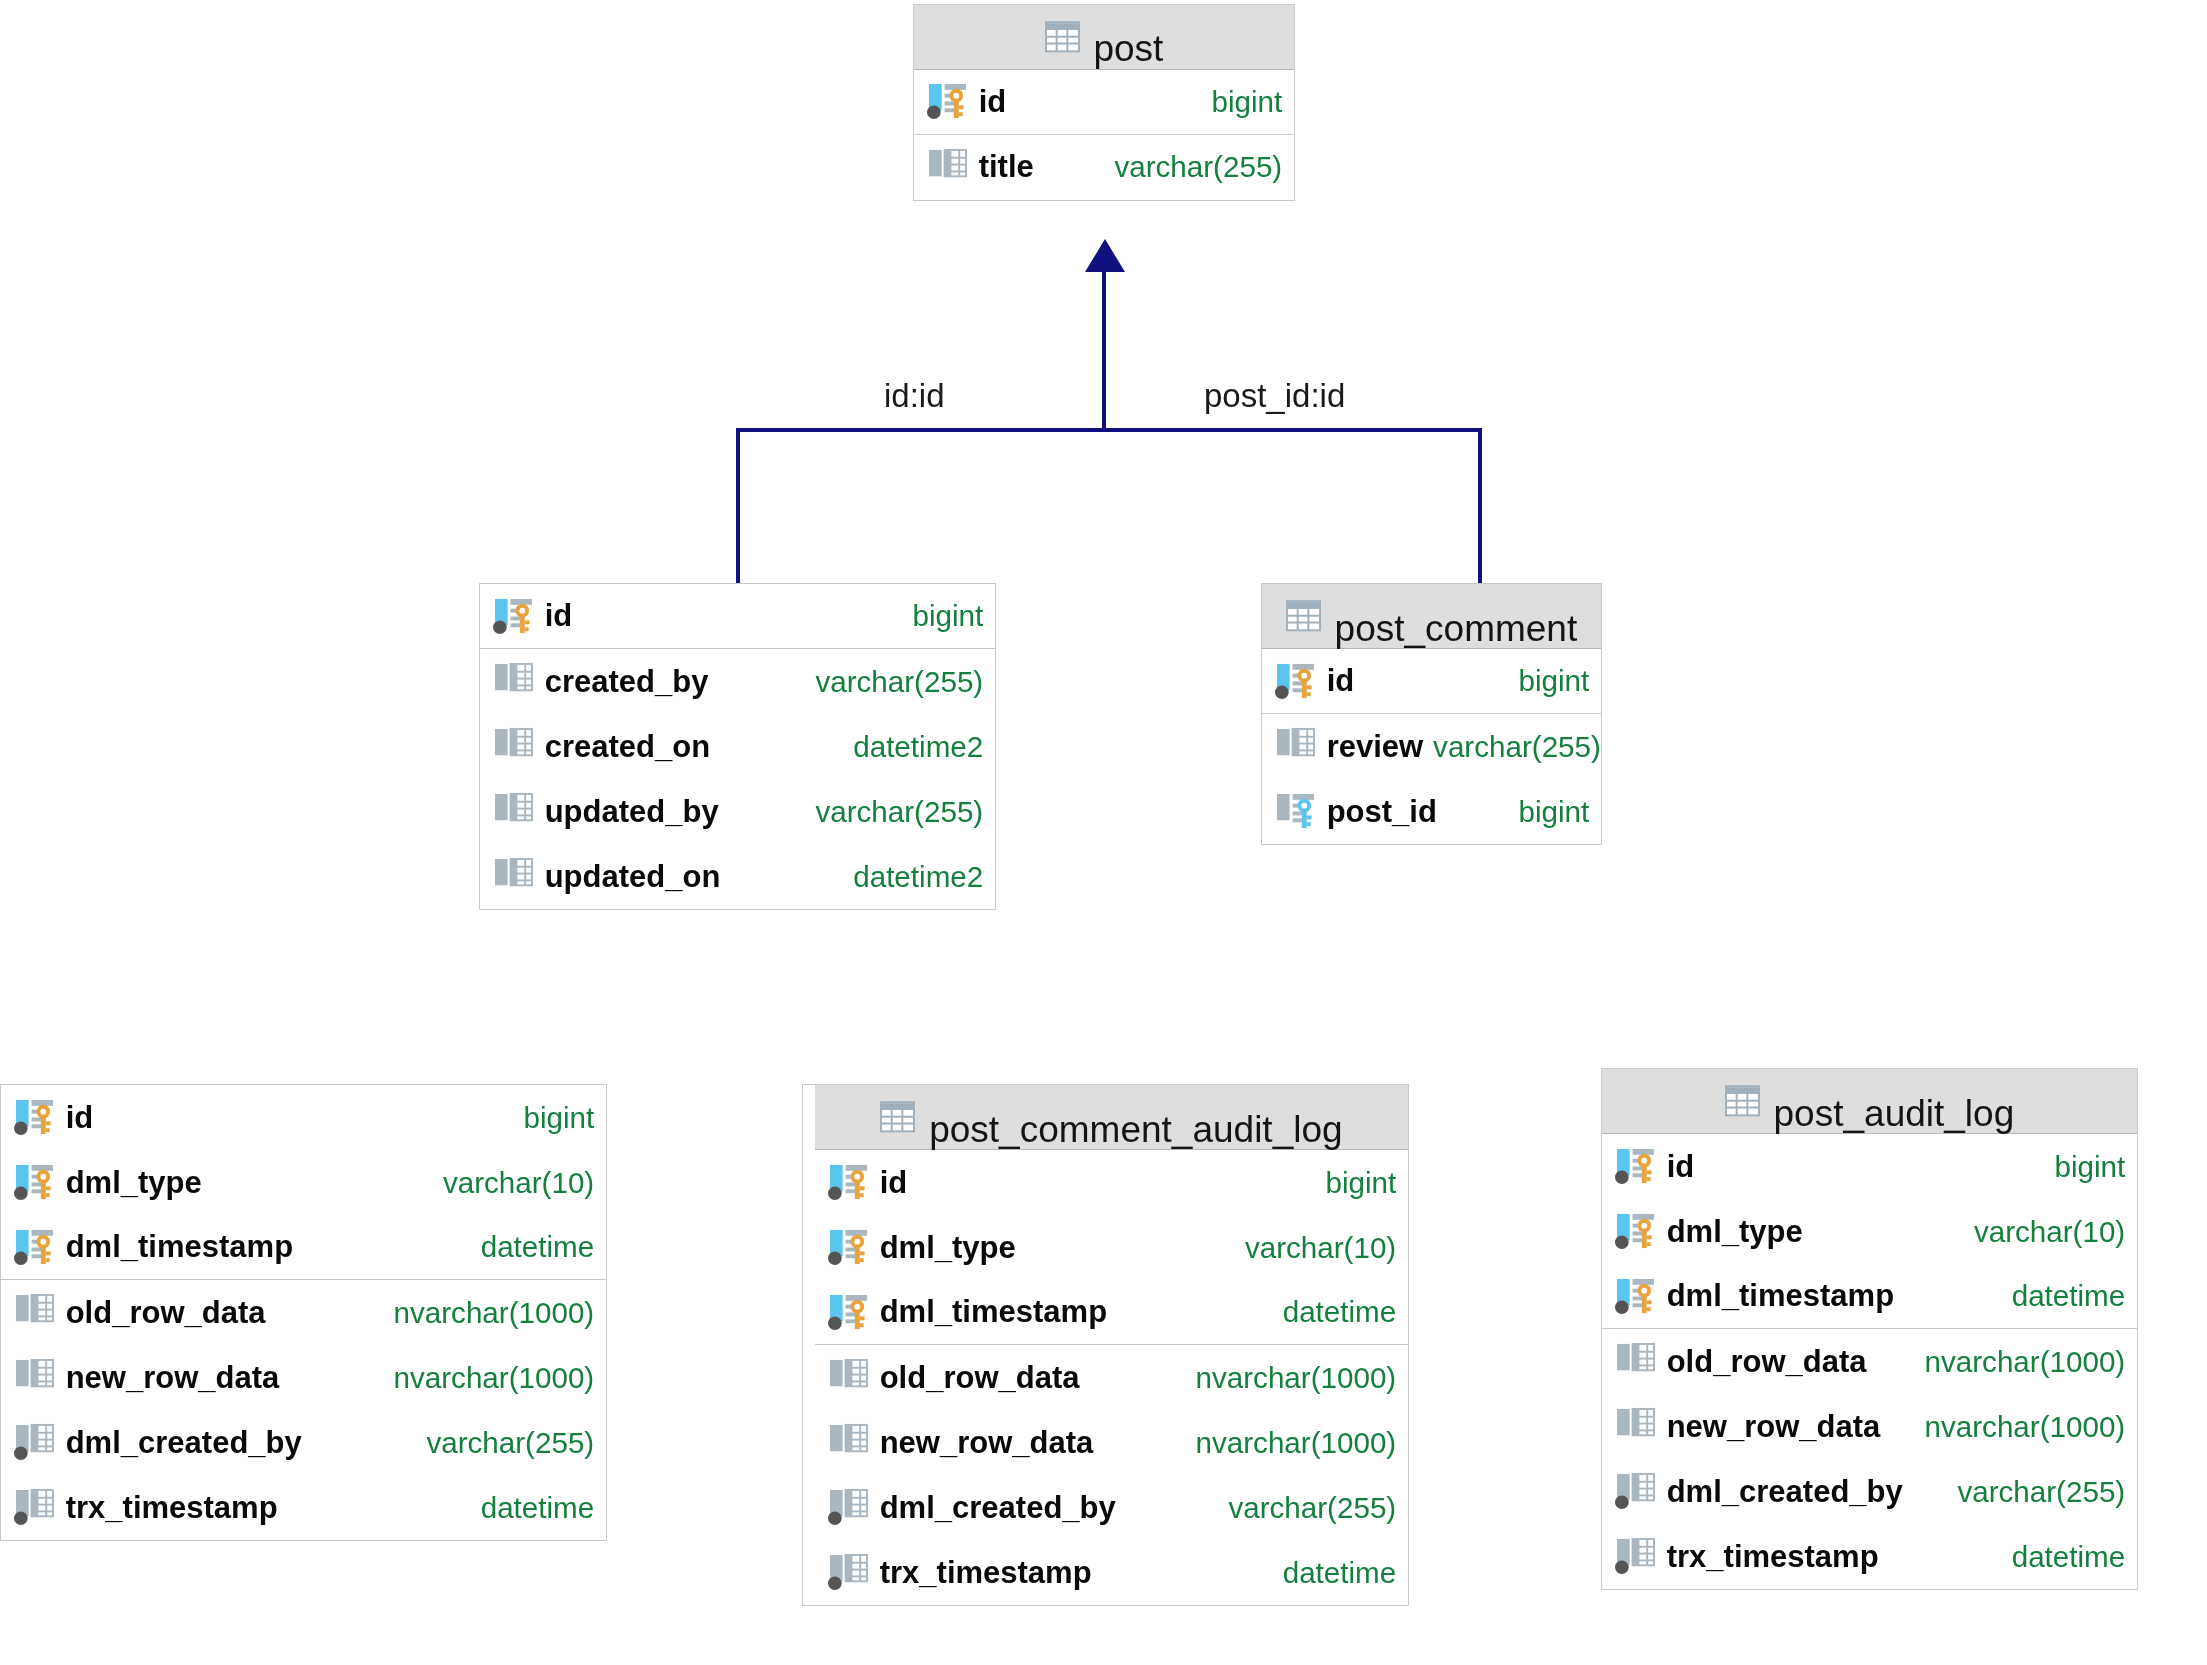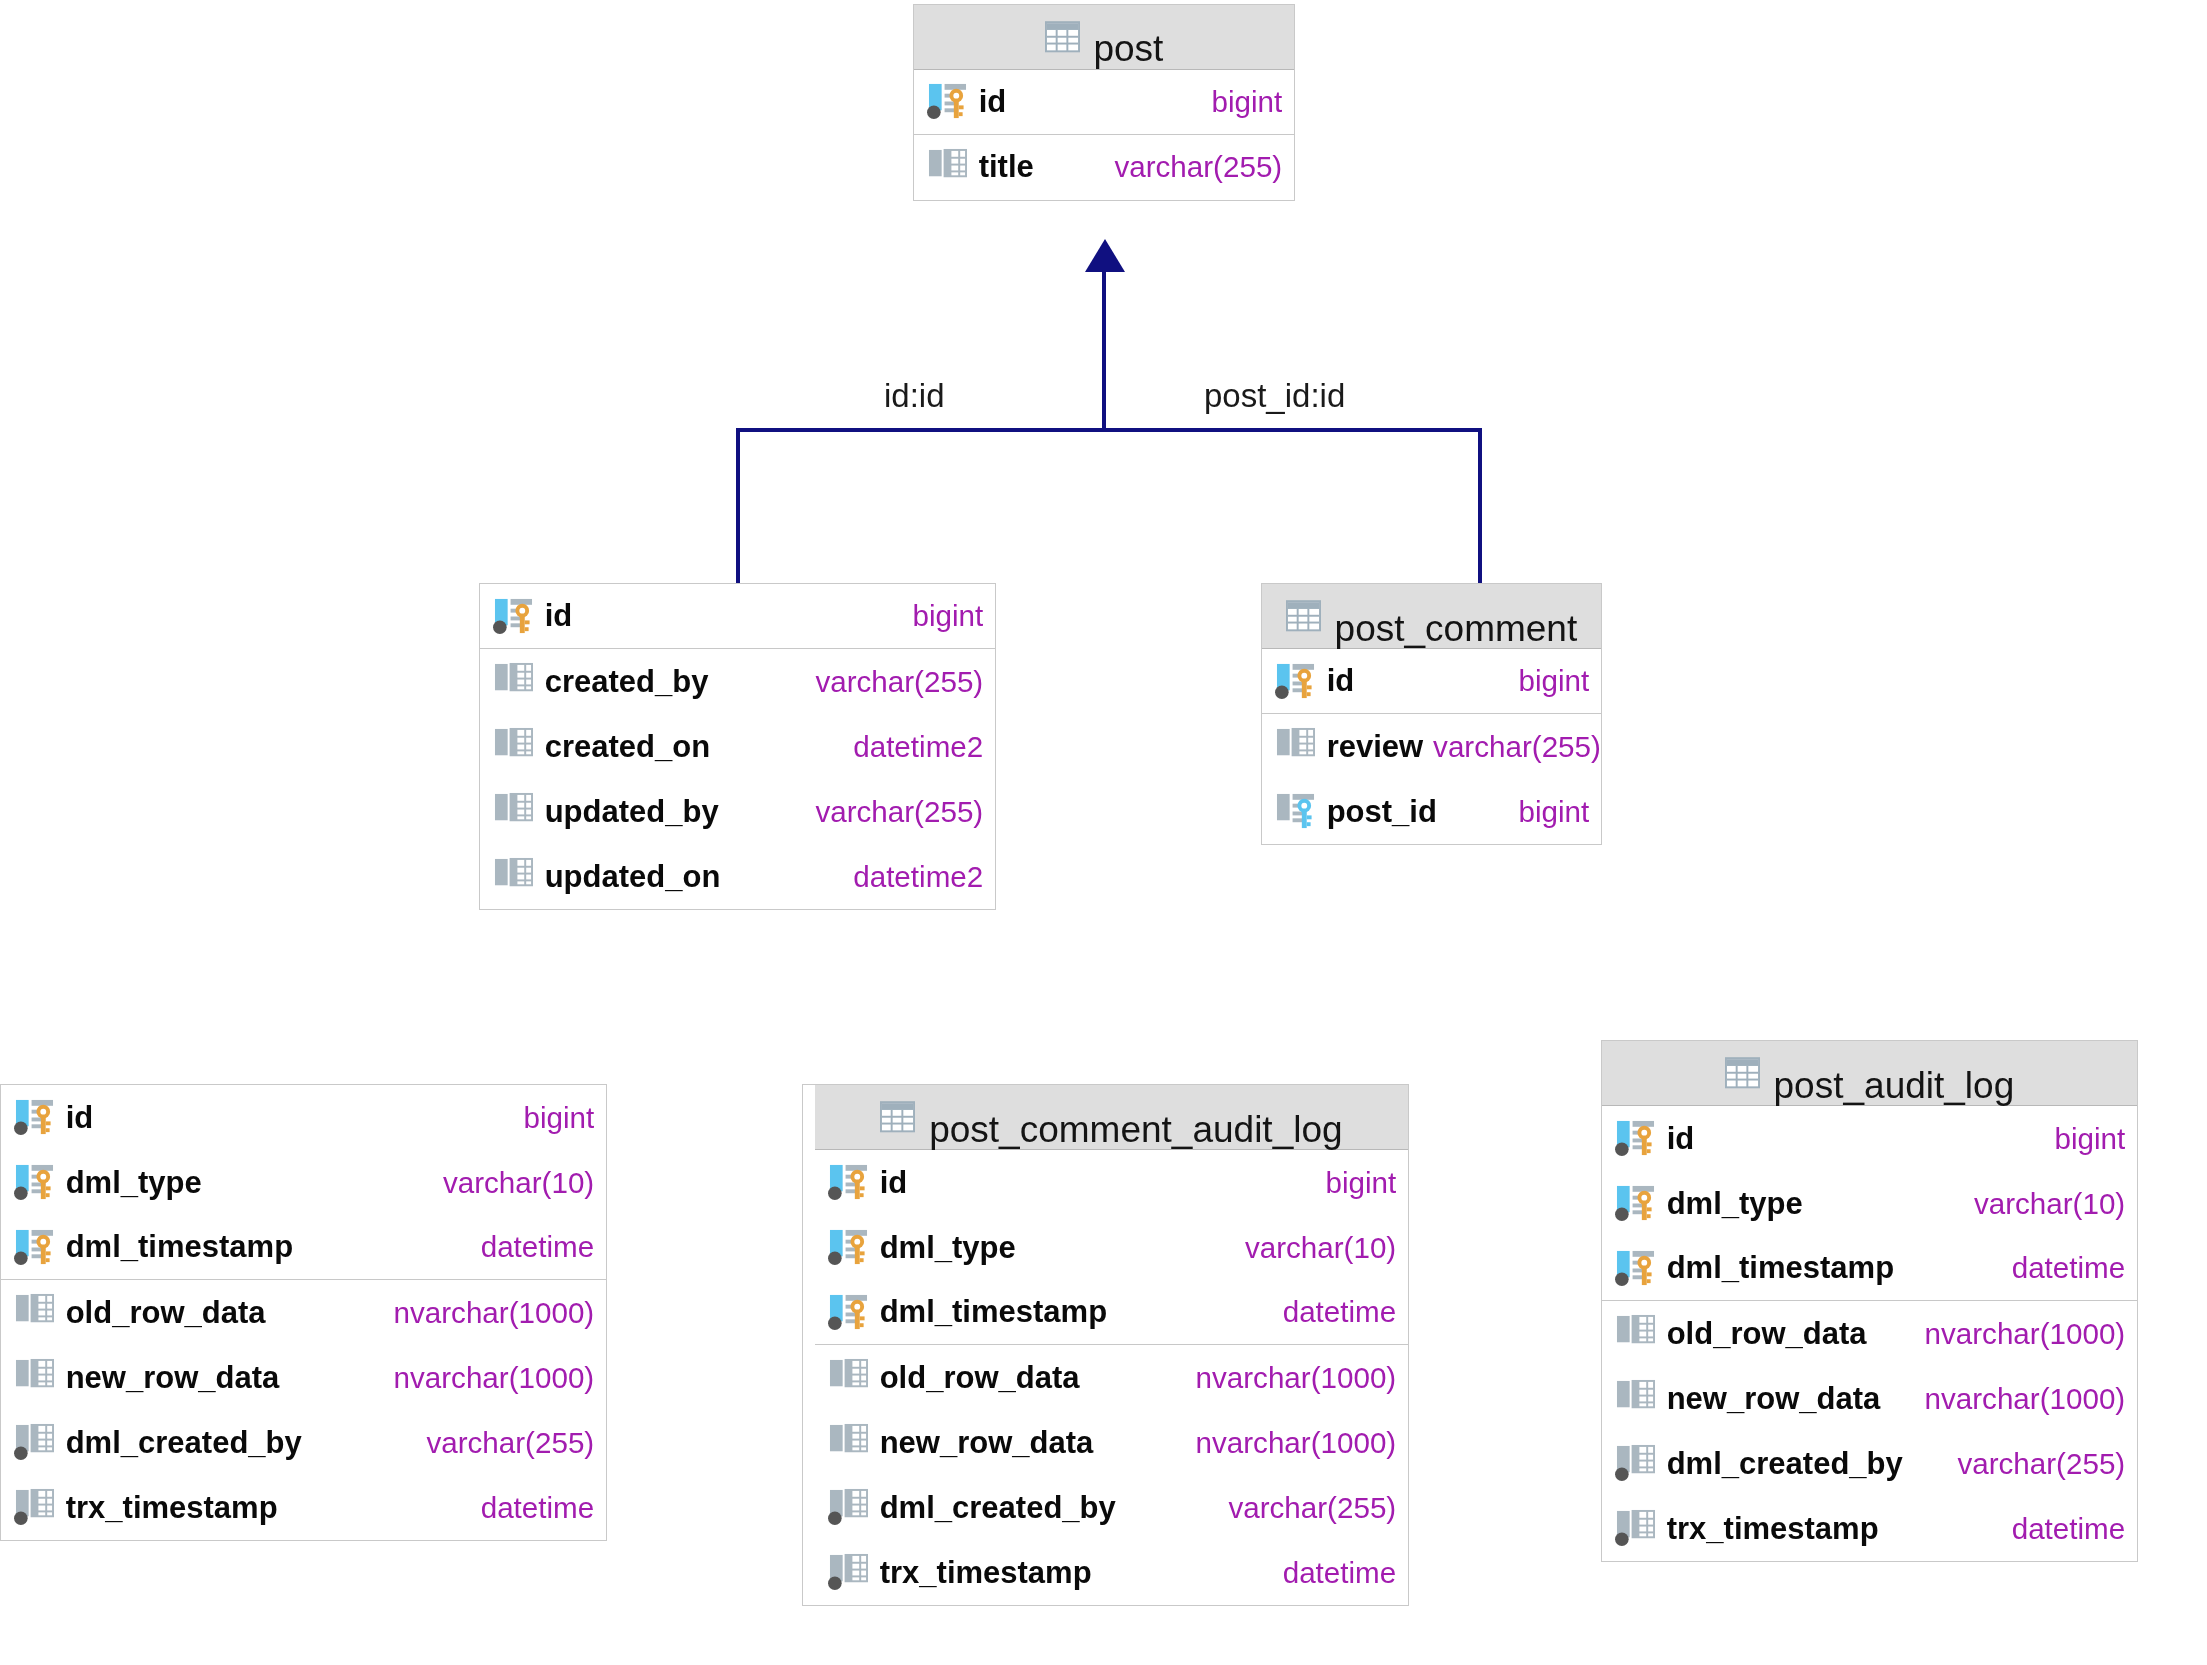--- a/index.html
+++ b/index.html
@@ -44,21 +44,21 @@
   }
   .col-row.sep-after { border-bottom: 1px solid #c8c8c8; }
   .col-name {
     font-size: 31px;
     font-weight: bold;
     color: #0a0a0a;
     white-space: nowrap;
   }
   .col-type {
     font-size: 29.6px;
-    color: #a21caf;
+    color: #15803d;
     white-space: nowrap;
     margin-left: auto;
   }
 
   
   .ico { flex: 0 0 auto; display: block; }
   .ico-tbl { width: 35px; height: 31.5px; }
   .ico-col { width: 43px; height: 39px; }
 
   
@@ -575,21 +575,21 @@
               <rect x="33" y="2" width="2" height="27"></rect>
             </g>
             <circle cx="8" cy="31" r="7" fill="#555555"></circle>
           </svg>
           <span class="col-name">trx_timestamp</span>
           <span class="col-type">datetime</span>
         </div>
       </div>
     </div>
 
-  <div class="entity" id="e-post_audit_log" style="left:1601px; top:1040px; width:537px;">
+  <div class="entity" id="e-post_audit_log" style="left:1601px; top:1068px; width:537px;">
       <div class="entity-header">
         <svg class="ico ico-tbl" viewBox="0 0 36 32">
           <rect x="1" y="1" width="34" height="30" fill="#ffffff" stroke="#9fb0bc" stroke-width="2"></rect>
           <rect x="2" y="2" width="32" height="7" fill="#9fb0bc"></rect>
           <g fill="#9fb0bc">
             <rect x="11" y="9" width="2" height="22"></rect>
             <rect x="22" y="9" width="2" height="22"></rect>
             <rect x="2" y="15" width="32" height="2"></rect>
             <rect x="2" y="22" width="32" height="2"></rect>
           </g>

